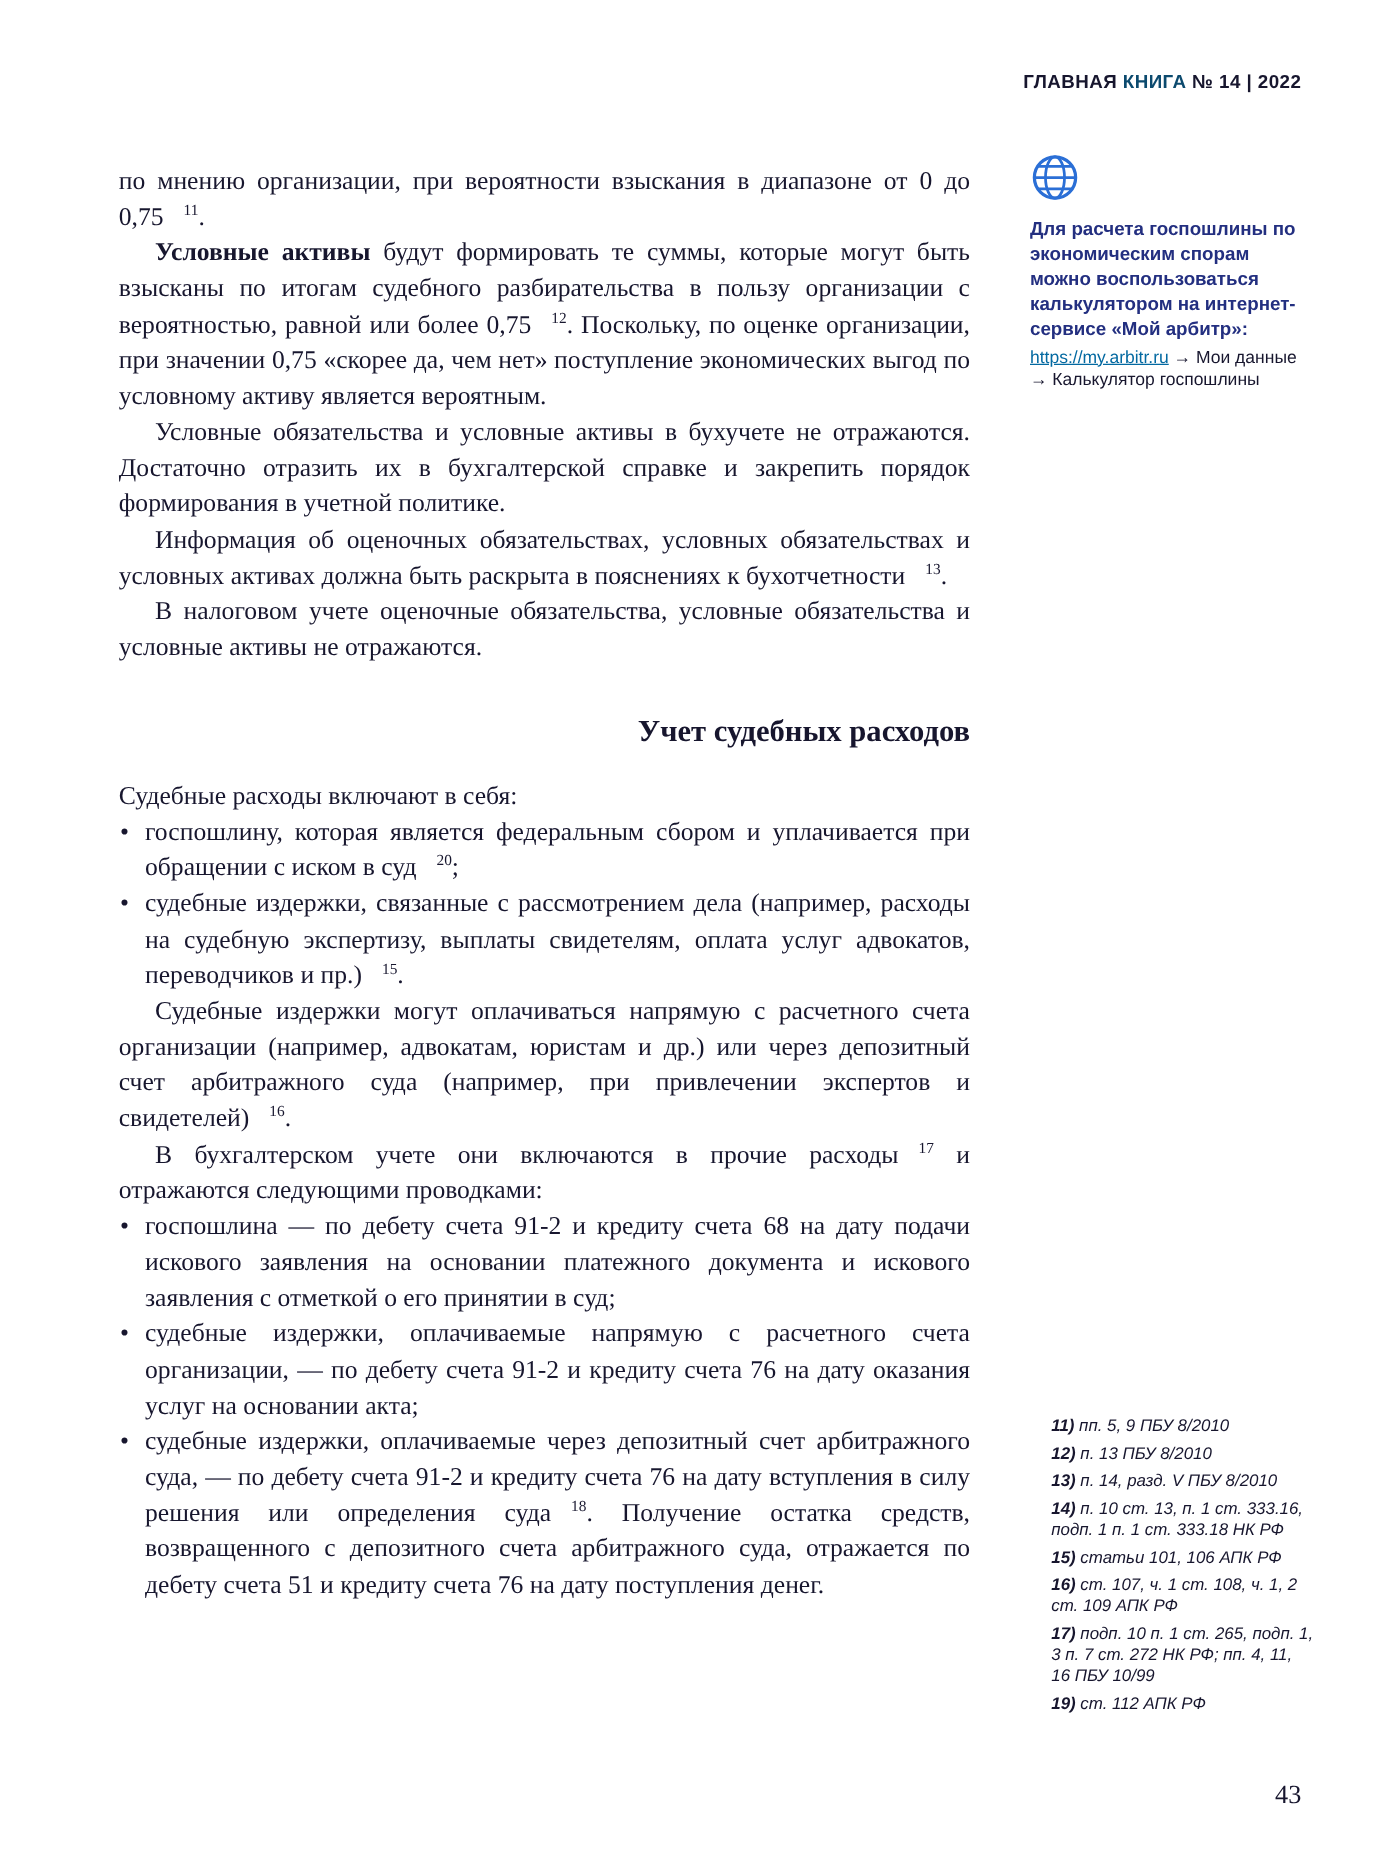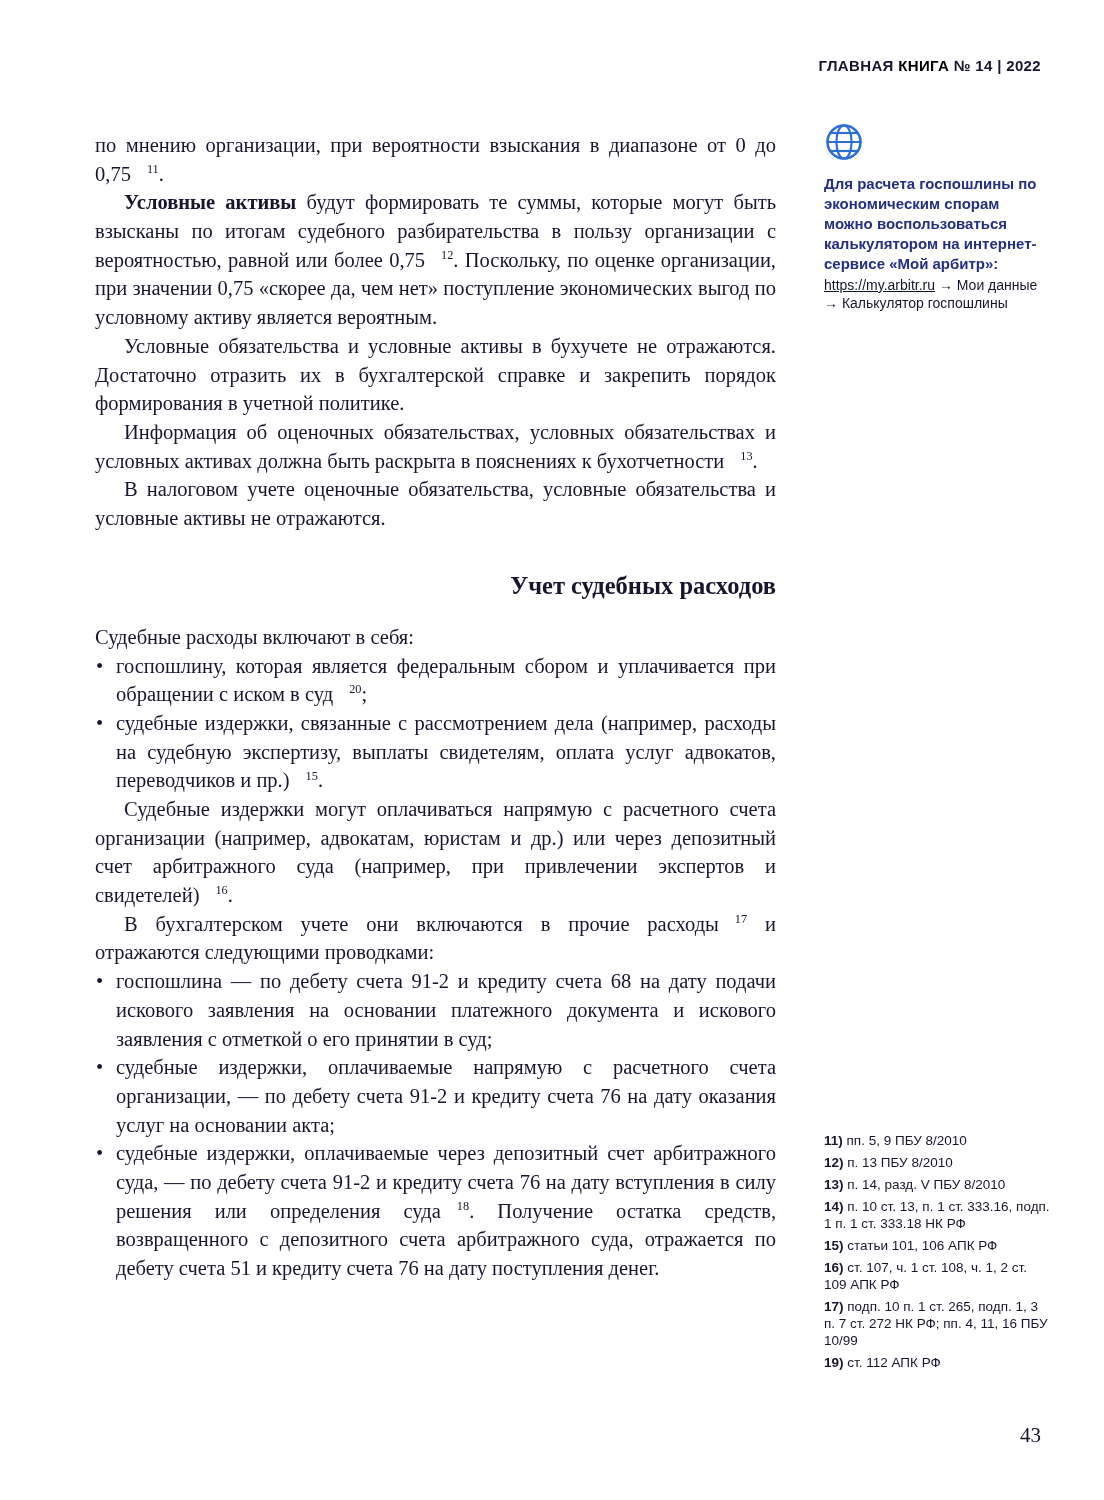--- a/index.html
+++ b/index.html
@@ -8,21 +8,21 @@
     font-family:"Liberation Serif","DejaVu Serif",serif;color:#17162e;
     overflow:hidden;
   }
   
   .header{
     position:absolute;top:57px;right:63px;
     font-family:"Liberation Sans","DejaVu Sans",sans-serif;
     font-size:15px;font-weight:700;letter-spacing:.35px;color:#17162e;
     white-space:nowrap;
   }
-  .brand-blue{color:#000000;}
+  .brand-blue{color:#0c4a6e;}
   
   .main{
     position:absolute;left:95px;top:131px;width:681px;
     font-size:20.5px;line-height:1.4;text-align:justify;
     hyphens:auto;
   }
   .main p{margin:0;}
   .indent{text-indent:29px;}
   h2.section{
     font-size:24.5px;font-weight:700;margin:36px 0 20px;
@@ -36,28 +36,28 @@
   
   .sidebar{
     position:absolute;left:824px;top:122px;width:220px;
     font-family:"Liberation Sans","DejaVu Sans",sans-serif;
   }
   .globe{width:40px;height:40px;margin:0 0 12px 0;display:block;}
   .note-bold{
     margin:0 0 2px 0;font-size:15px;line-height:1.33;font-weight:700;color:#232f80;
   }
   .note-path{margin:0;font-size:14px;line-height:1.34;color:#17162e;}
-  .note-path a{color:#0f172a;text-decoration:underline;cursor:pointer;}
+  .note-path a{color:#0369a1;text-decoration:underline;cursor:pointer;}
   
   .footnotes{
     position:absolute;left:824px;top:1132px;width:228px;
     font-family:"Liberation Sans","DejaVu Sans",sans-serif;
     font-size:13.5px;line-height:1.26;color:#17162e;
   }
-  .fn{margin:0 0 5px 0;}
+  .fn{margin:0 0 5px 17px;font-style:italic;}
   .fn b{font-weight:700;}
   
   .page-number{
     position:absolute;right:63px;bottom:52px;
     font-size:21px;color:#17162e;
   }
 </style>
 </head>
 <body>
 

